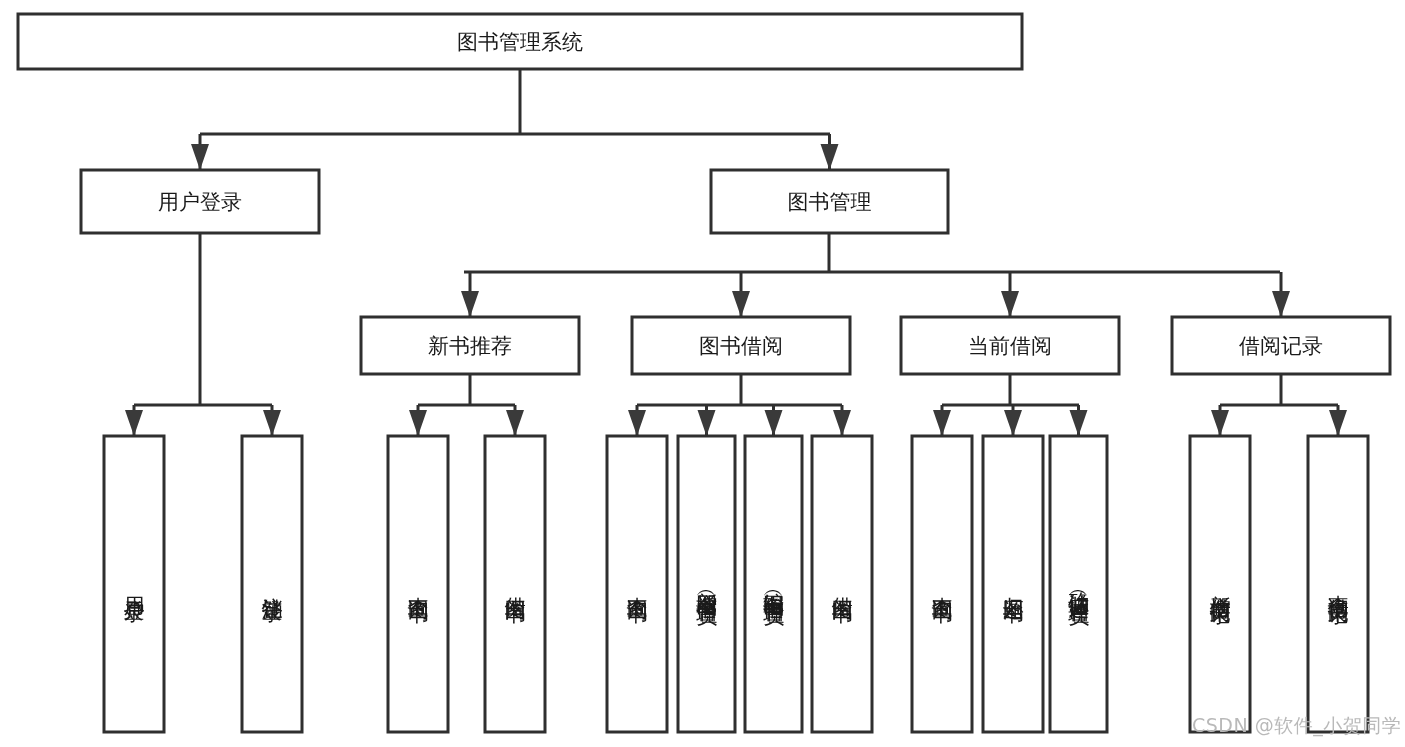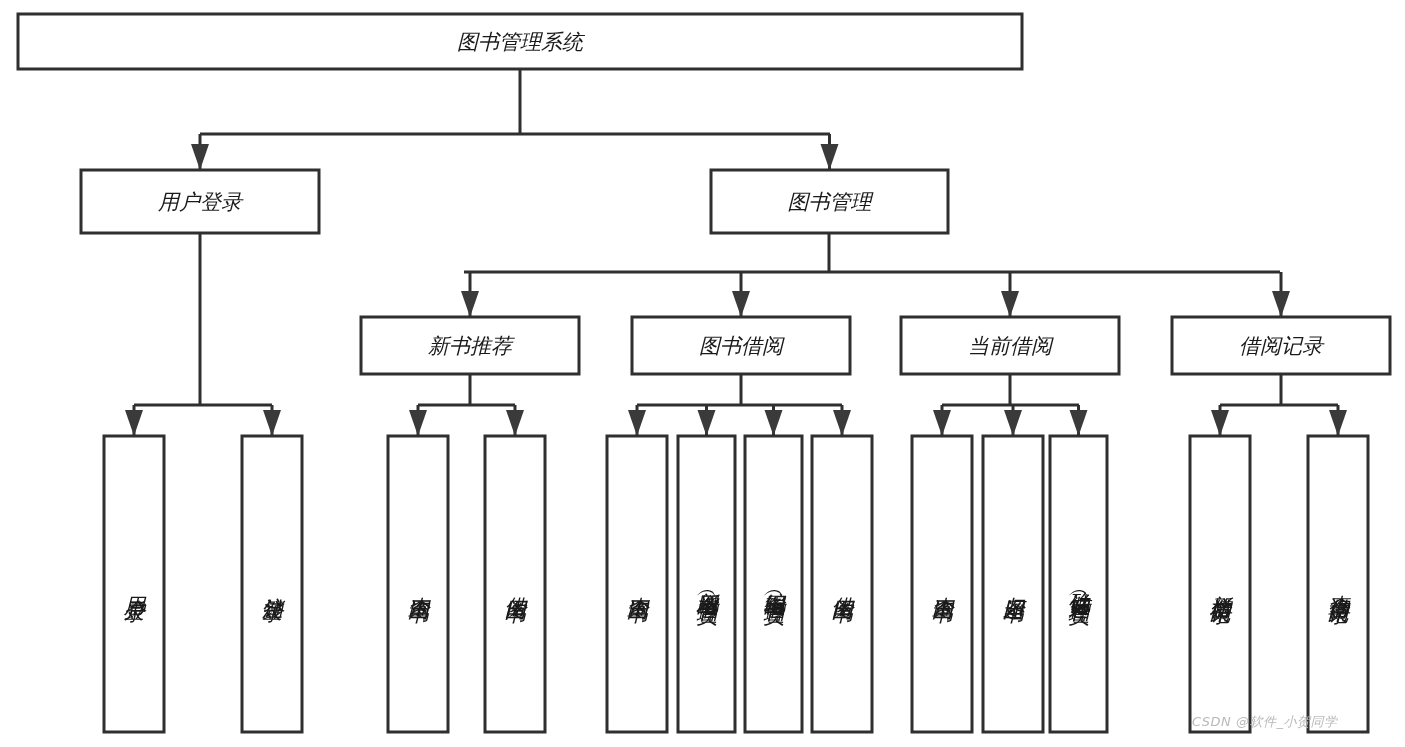--- a/index.html
+++ b/index.html
@@ -12,21 +12,20 @@
     width: 1405px;
     height: 747px;
     font-family: "DejaVu Sans", "Liberation Sans", sans-serif;
     overflow: hidden;
   }
   #diagram-root {
     position: relative;
     width: 1405px;
     height: 591px;
     background: #ffffff;
-    font-style: italic;
   }
   svg#tree-svg {
     position: absolute;
     left: 0;
     top: 0;
     width: 1405px;
     height: 747px;
     display: block;
   }
   .node-box {
@@ -66,21 +65,21 @@
     color: #1a1a1a;
     writing-mode: vertical-rl;
     text-orientation: upright;
     letter-spacing: 2px;
     white-space: nowrap;
     pointer-events: none;
   }
   .watermark {
     position: absolute;
     font-family: "DejaVu Sans", "Liberation Sans", sans-serif;
-    font-size: 13px;
+    font-size: 19px;
     color: #b9b9b9;
     white-space: nowrap;
     letter-spacing: 0.5px;
   }
 </style>
 </head>
 <body>
 
 <div id="diagram-root">
 

